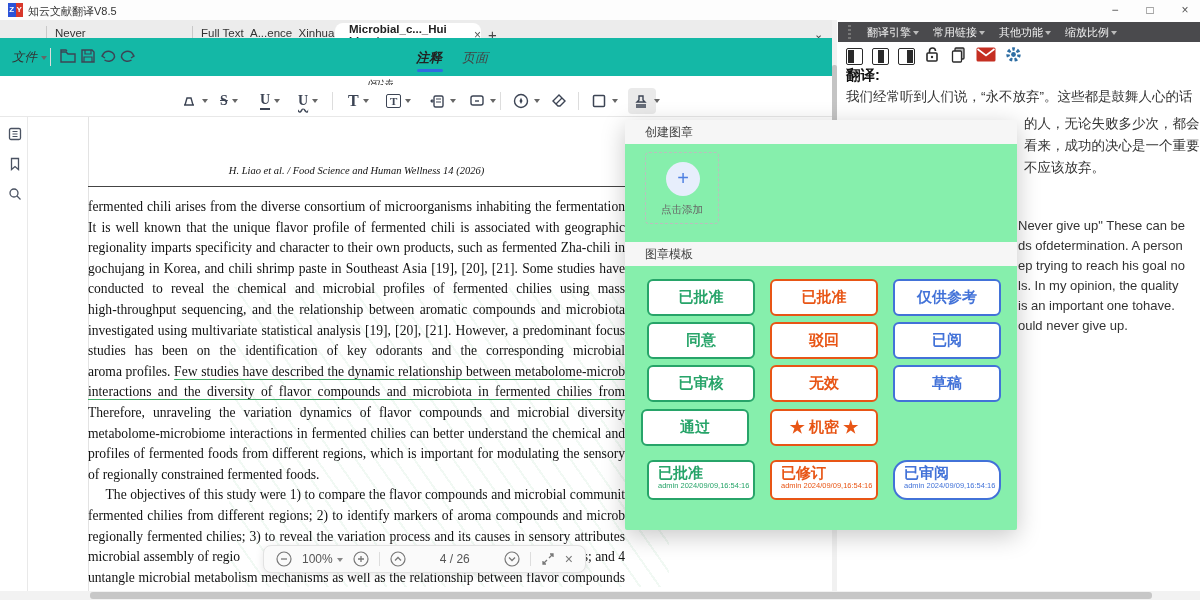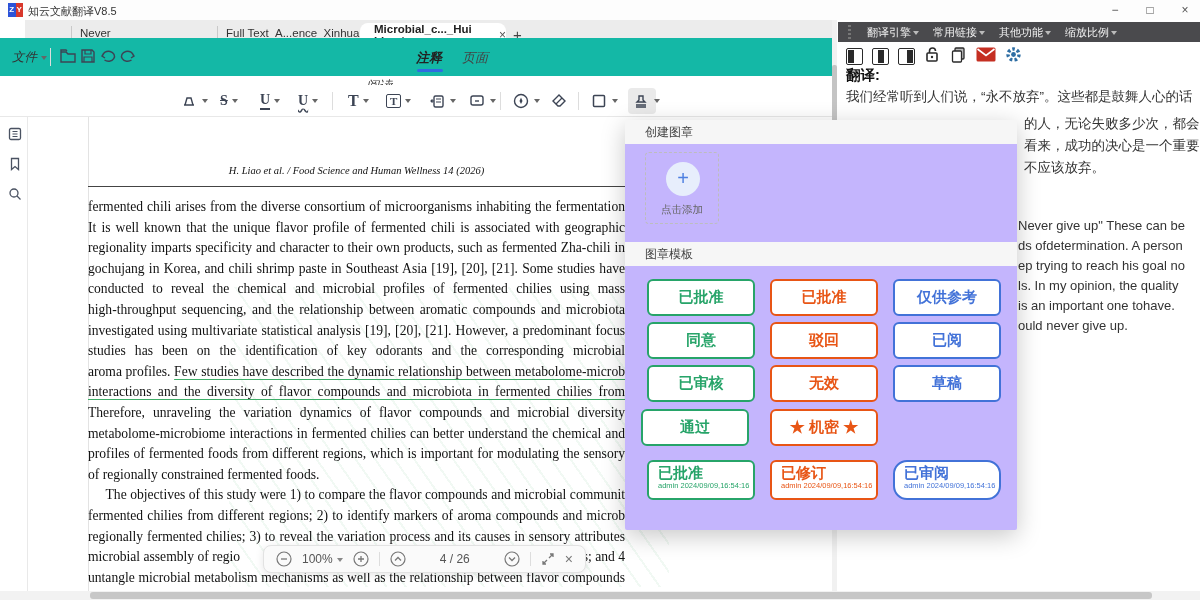--- a/index.html
+++ b/index.html
@@ -11,21 +11,21 @@
   #titlebar { left:0; top:0; width:1200px; height:20px; background:#fdfdfd; }
   #logo { left:8px; top:3px; width:15px; height:14px; font-size:8px; font-weight:bold;
     color:#fff; display:flex; }
   #logo .lz { background:#2b52d8; flex:1; text-align:center; line-height:14px;}
   #logo .ly { background:#d8372b; flex:1; text-align:center; line-height:14px;}
   #app-title { left:28px; top:4px; font-size:11px; color:#333; }
   .winbtn { top:0px; width:30px; height:20px; text-align:center; line-height:20px;
     font-size:12px; color:#555; }
 
   
-  #tabstrip { left:0; top:20px; width:832px; height:27px; background:#ececec;margin-left:25px; }
+  #tabstrip { left:0; top:20px; width:832px; height:27px; background:#ececec; }
   .tabdiv { top:6px; width:1px; height:15px; background:#c9c9c9; }
   .tabtxt { top:7px; font-size:11.5px; color:#333; }
   #active-tab { left:335px; top:3px; width:146px; height:24px; background:#fff;
     border-radius:8px 8px 0 0; font-size:11.5px; font-weight:bold; color:#222;
     display:flex; align-items:center; padding-left:14px; }
   #active-tab .close { margin-left:10px; font-weight:normal; color:#555; font-size:12px;}
   #newtab { left:488px; top:6px; font-size:15px; color:#444; }
   #tab-overflow { left:814px; top:8px; font-size:11px; color:#444; }
 
   
@@ -78,21 +78,21 @@
   #rp-icons { left:14px; top:26px; display:flex; gap:9px; align-items:center; }
   .pageicon { width:17px; height:17px; border:1.5px solid #2a2a2a; border-radius:2px; position:relative; background:#fff;}
   .pageicon::after { content:""; position:absolute; top:1px; bottom:1px; width:6px; background:#2a2a2a;}
   .pi-left::after { left:1px; } .pi-mid::after { left:4.5px; } .pi-right::after { right:1px; }
   #translate-label { left:14px; top:46px; font-size:14.5px; font-weight:bold; color:#111; }
   #cn-line1 { left:14px; top:68px; width:352px; font-size:13.5px; color:#333; white-space:nowrap; overflow:hidden;}
   .cn-frag { left:192px; width:176px; font-size:13.5px; color:#333; white-space:nowrap; }
   .en-frag { left:186px; width:182px; font-size:13px; color:#333; white-space:nowrap; }
 
   
-  #stamp-panel { left:625px; top:120px; width:392px; height:410px; background:#c4b5fd;
+  #stamp-panel { left:625px; top:120px; width:392px; height:410px; background:#86efac;
     box-shadow:0 6px 24px rgba(0,0,0,0.22); z-index:30; border-radius:2px;padding-left:33px; }
   .sp-header { left:0; width:392px; height:24px; background:#f6f6f6; font-size:12px; color:#444;
     line-height:24px; padding-left:20px; }
   #sp-addbox { left:20px; top:32px; width:74px; height:72px; border:1.5px dashed #bdbdbd;
     border-radius:4px; text-align:center; }
   #sp-addcircle { left:20px; top:9px; width:34px; height:34px; border-radius:50%; background:#e7eefc;
     color:#4d7fe0; font-size:20px; line-height:32px; text-align:center; position:absolute;}
   #sp-addlabel { position:absolute; left:0; right:0; top:50px; font-size:10.5px; color:#666; }
   .stampbtn { width:108px; height:37px; border-radius:6px; border:2px solid; background:#fff;
     font-size:15px; font-weight:bold; display:flex; align-items:center; justify-content:center; }

